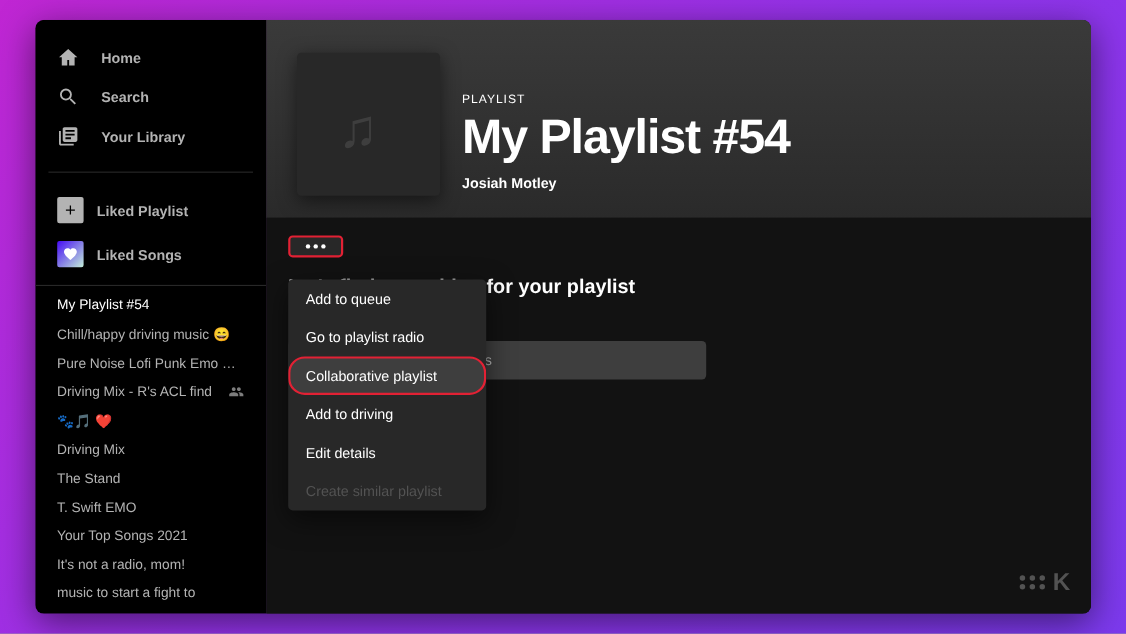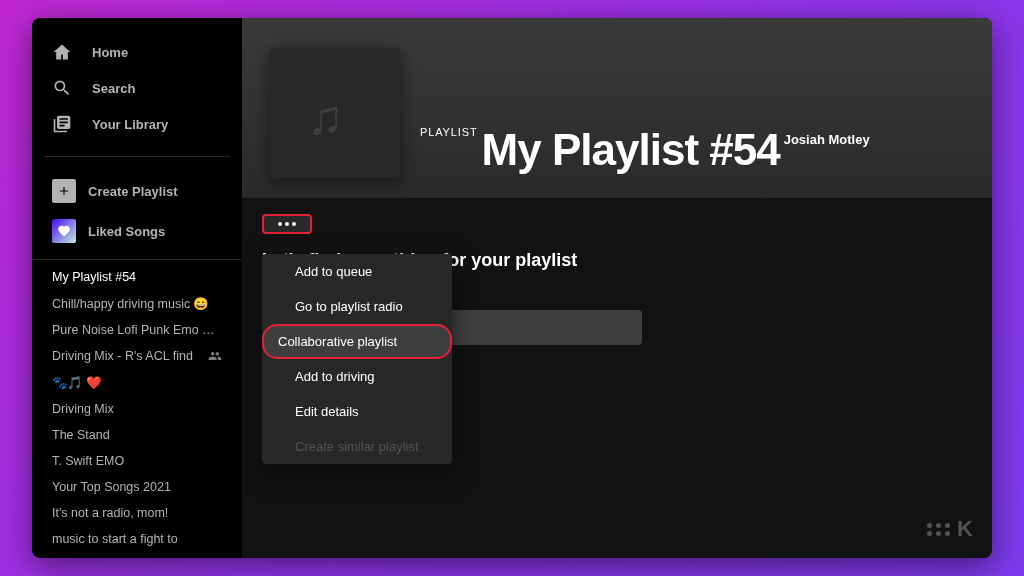--- a/index.html
+++ b/index.html
@@ -142,21 +142,21 @@
       align-items: center;
       justify-content: center;
       flex-shrink: 0;
       box-shadow: 0 4px 16px rgba(0,0,0,0.5);
     }
     .playlist-art svg {
       opacity: 0.5;
     }
     .playlist-info {
       display: flex;
-      flex-direction: row;
+      flex-direction: column;
       gap: 4px;
       padding-bottom: 4px;
     }
     .playlist-type {
       font-size: 11px;
       color: #fff;
       font-weight: 500;
       text-transform: uppercase;
       letter-spacing: 0.08em;
     }
@@ -210,21 +210,21 @@
       top: 40px;
       left: 0;
       background: #282828;
       border-radius: 4px;
       box-shadow: 0 8px 24px rgba(0,0,0,0.5);
       z-index: 100;
       min-width: 180px;
       overflow: hidden;
     }
     .context-menu-item {
-      padding: 10px 33px;
+      padding: 10px 16px;
       font-size: 13px;
       color: #fff;
       cursor: pointer;
       white-space: nowrap;
     }
     .context-menu-item.highlighted {
       background: #3e3e3e;
       border: 2px solid #e22134;
       border-radius: 15px;
       color: #fff;
@@ -317,21 +317,21 @@
       </div>
     </div>
     <div class="sidebar-divider"></div>
     <div class="sidebar-actions">
       <div class="action-item">
         <span class="action-icon create">
           <svg width="14" height="14" viewBox="0 0 24 24" fill="currentColor">
               <path d="M19 13h-6v6h-2v-6H5v-2h6V5h2v6h6v2z"></path>
             </svg>
         </span>
-        <span>Create Playlist</span>
+        <span>Liked Playlist</span>
       </div>
       <div class="action-item">
         <span class="action-icon liked">
           <svg width="14" height="14" viewBox="0 0 24 24" fill="white">
               <path d="M12 21.35l-1.45-1.32C5.4 15.36 2 12.28 2 8.5 2 5.42 4.42 3 7.5 3c1.74 0 3.41.81 4.5 2.09C13.09 3.81 14.76 3 16.5 3 19.58 3 22 5.42 22 8.5c0 3.78-3.4 6.86-8.55 11.54L12 21.35z"></path>
             </svg>
         </span>
         <span>Liked Songs</span>
       </div>
     </div>

